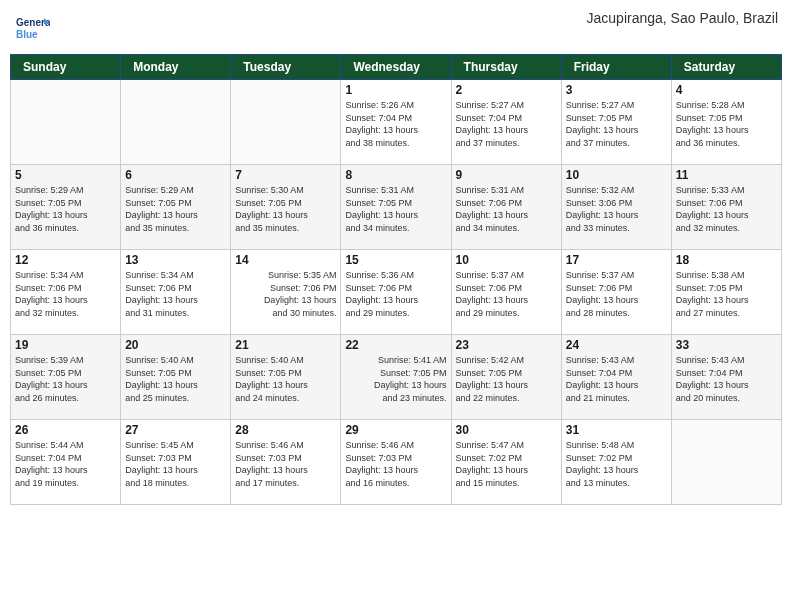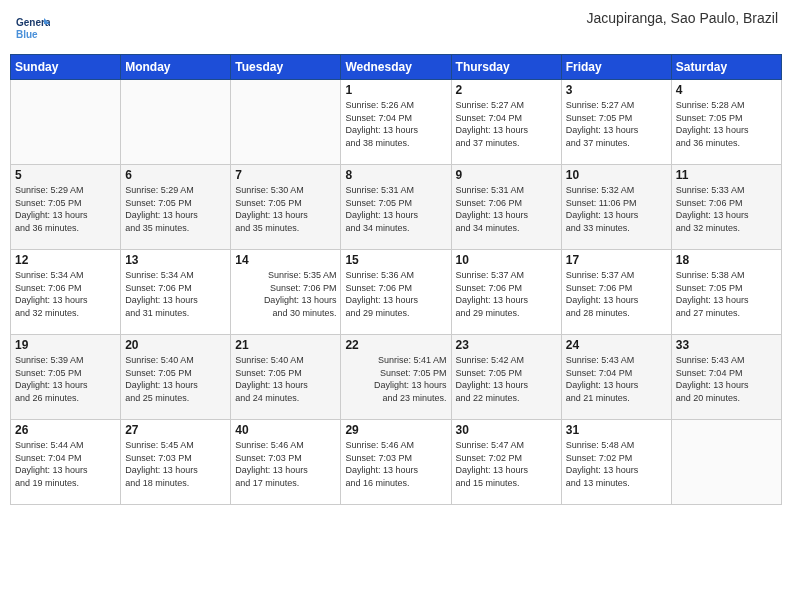--- a/index.html
+++ b/index.html
@@ -38,25 +38,25 @@
       font-size: 14px;
       color: #333;
       text-align: center;
     }
     table {
       width: 100%;
       border-collapse: collapse;
       table-layout: fixed;
     }
     thead th {
-      background-color: #1d4ed8;
+      background-color: #14532d;
       color: #fff;
       font-size: 12px;
       font-weight: bold;
-      padding: 5px 4px;
+      padding: 5px 12px;
       text-align: left;
       border: 1px solid #1e4a8a;
     }
     tbody td {
       vertical-align: top;
       border: 1px solid #ccc;
       padding: 3px 4px;
       font-size: 9.5px;
       color: #222;
       height: 85px;
@@ -176,21 +176,21 @@
         <td>
           <span class="day-num">9</span>
           <div class="day-info" style="white-space: pre-line;">Sunrise: 5:31 AM
 Sunset: 7:06 PM
 Daylight: 13 hours
 and 34 minutes.</div>
         </td>
         <td>
           <span class="day-num">10</span>
           <div class="day-info" style="white-space: pre-line;">Sunrise: 5:32 AM
-Sunset: 11:06 PM
+Sunset: 3:06 PM
 Daylight: 13 hours
 and 33 minutes.</div>
         </td>
         <td>
           <span class="day-num">11</span>
           <div class="day-info" style="white-space: pre-line;">Sunrise: 5:33 AM
 Sunset: 7:06 PM
 Daylight: 13 hours
 and 32 minutes.</div>
         </td>
@@ -306,21 +306,21 @@
 and 19 minutes.</div>
         </td>
         <td>
           <span class="day-num">27</span>
           <div class="day-info" style="white-space: pre-line;">Sunrise: 5:45 AM
 Sunset: 7:03 PM
 Daylight: 13 hours
 and 18 minutes.</div>
         </td>
         <td>
-          <span class="day-num">40</span>
+          <span class="day-num">28</span>
           <div class="day-info" style="white-space: pre-line;">Sunrise: 5:46 AM
 Sunset: 7:03 PM
 Daylight: 13 hours
 and 17 minutes.</div>
         </td>
         <td>
           <span class="day-num">29</span>
           <div class="day-info" style="white-space: pre-line;">Sunrise: 5:46 AM
 Sunset: 7:03 PM
 Daylight: 13 hours

